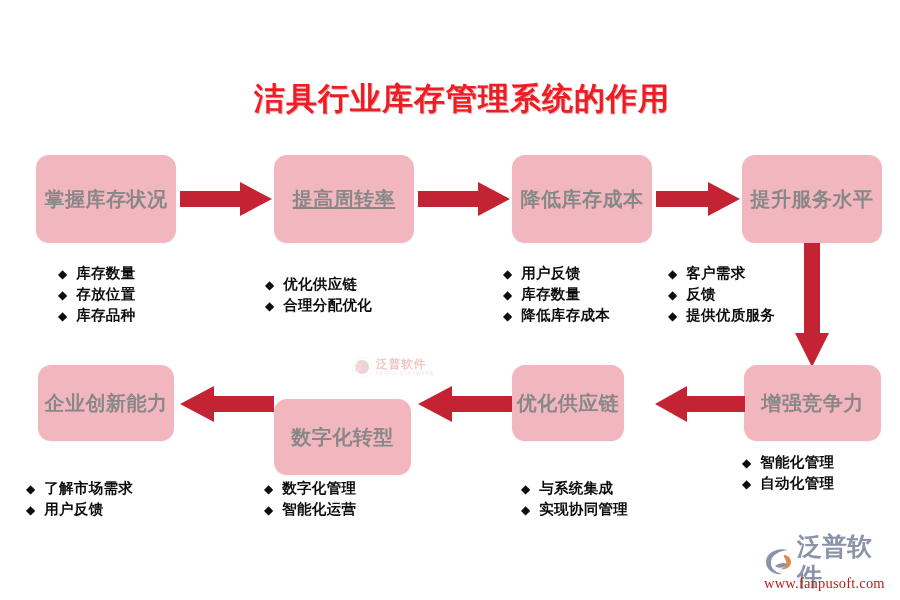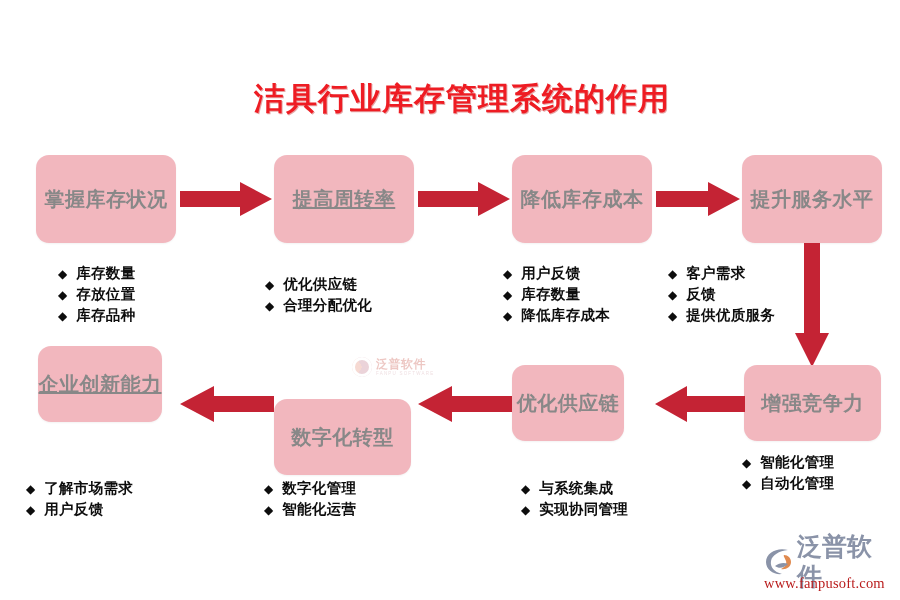--- a/index.html
+++ b/index.html
@@ -176,21 +176,21 @@
     <div class="li">
       <span class="dia">◆</span>
       <span class="txt">反馈</span>
     </div>
     <div class="li">
       <span class="dia">◆</span>
       <span class="txt">提供优质服务</span>
     </div>
   </div>
 
-  <div class="box" style="left:38px;  top:346px; width:124px; height:76px;text-decoration:underline;">
+  <div class="box" style="left:38px;  top:365px; width:136px; height:76px;">
     <span>企业创新能力</span>
   </div>
   <div class="box" style="left:274px; top:365px; width:137px; height:76px;margin-top:34px;">
     <span>数字化转型</span>
   </div>
   <div class="box" style="left:512px; top:365px; width:112px; height:76px;">
     <span>优化供应链</span>
   </div>
   <div class="box" style="left:744px; top:365px; width:137px; height:76px;">
     <span>增强竞争力</span>

